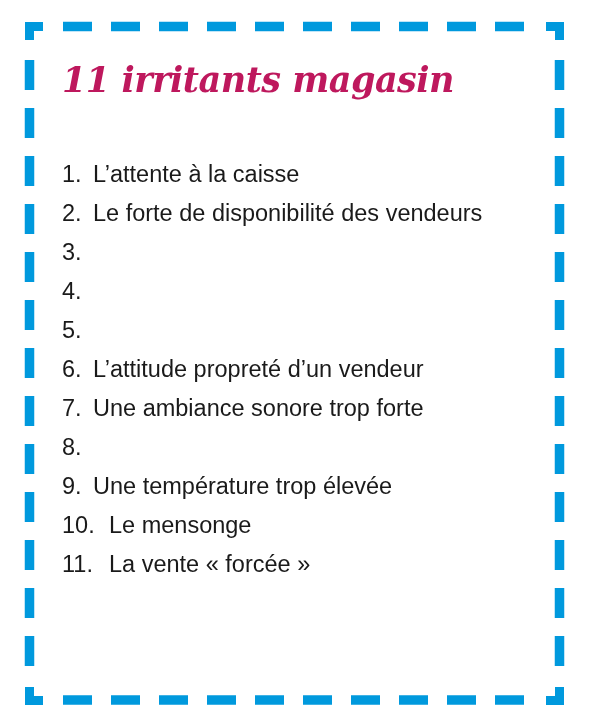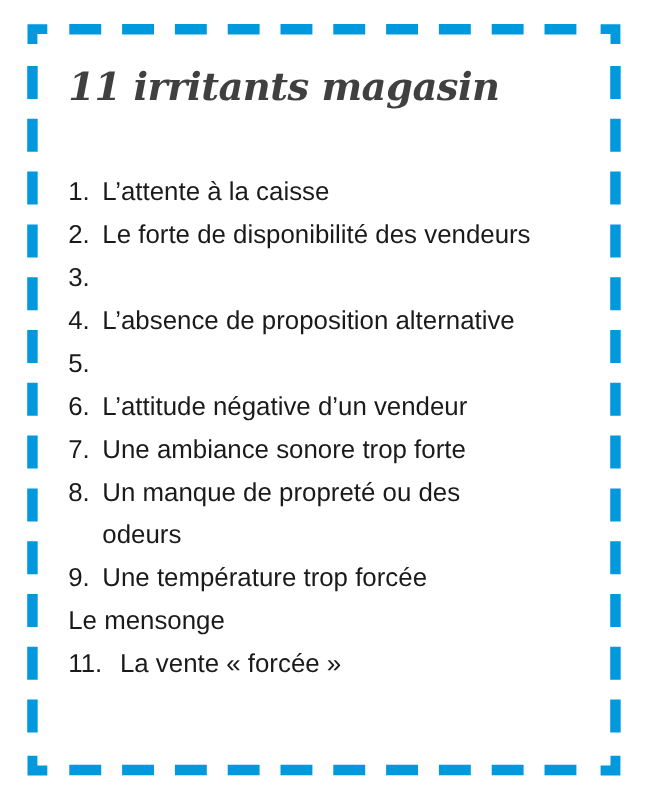--- a/index.html
+++ b/index.html
@@ -1,21 +1,21 @@
 <!DOCTYPE html>
 <html><head>
 <meta charset="utf-8">
 <style>
   html, body { margin:0; padding:0; background:#ffffff; }
   body { width:600px; height:728px; position:relative; overflow:hidden; }
   .frame { position:absolute; left:0; top:0; width:600px; height:728px; }
   .title {
     position:absolute; left:62px; top:54px; margin:0;
     font-family:"DejaVu Serif", serif; font-style:italic; font-weight:bold;
-    font-size:35px; line-height:52px; color:#404040; letter-spacing:-0.5px;
+    font-size:35px; line-height:52px; color:#be185d; letter-spacing:-0.5px;
   }
   .list { position:absolute; left:62px; top:155px; margin:0; padding:0; list-style:none;
     font-family:"Liberation Sans", sans-serif; font-size:23.5px; line-height:39px; color:#1a1a1a; }
   .item { display:flex; }
   .num { display:inline-block; min-width:31px; }
   .num.wide { min-width:47px; }
   .txt { display:inline-block; max-width:440px; }
 </style>
 </head>
 <body>
@@ -46,41 +46,40 @@
     </li>
   <li class="item">
       <span class="num">2.</span>
       <span class="txt">Le forte de disponibilité des vendeurs</span>
     </li>
   <li class="item">
       <span class="num">3.</span>
     </li>
   <li class="item">
       <span class="num">4.</span>
-      <span class="txt">L’absence de proposition alternative</span>
     </li>
   <li class="item">
       <span class="num">5.</span>
     </li>
   <li class="item">
       <span class="num">6.</span>
-      <span class="txt">L’attitude négative d’un vendeur</span>
+      <span class="txt">L’attitude propreté d’un vendeur</span>
     </li>
   <li class="item">
       <span class="num">7.</span>
       <span class="txt">Une ambiance sonore trop forte</span>
     </li>
   <li class="item">
       <span class="num">8.</span>
-      <span class="txt" style="max-width:390px">Un manque de propreté ou des odeurs</span>
     </li>
   <li class="item">
       <span class="num">9.</span>
-      <span class="txt">Une température trop forcée</span>
+      <span class="txt">Une température trop élevée</span>
     </li>
   <li class="item">
+      <span class="num wide">10.</span>
       <span class="txt">Le mensonge</span>
     </li>
   <li class="item">
       <span class="num wide">11.</span>
       <span class="txt">La vente « forcée »</span>
     </li>
 </ol>
 
 </body></html>

